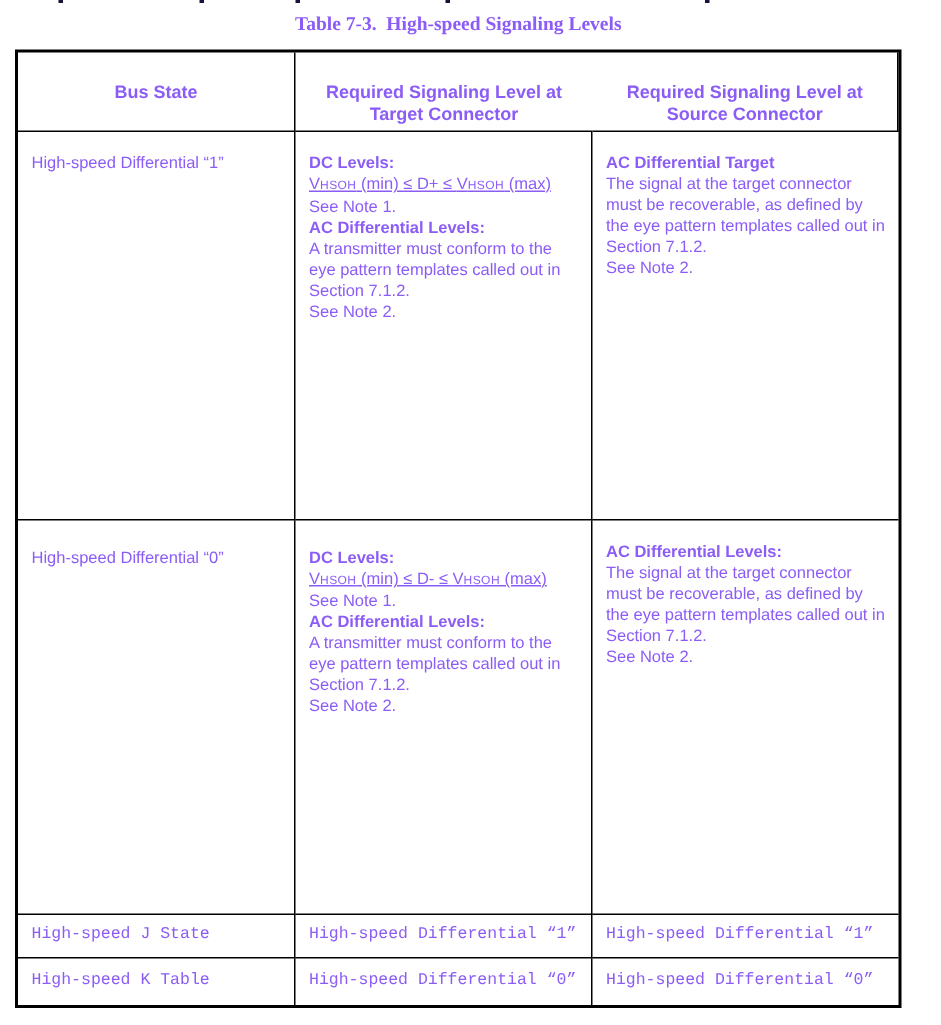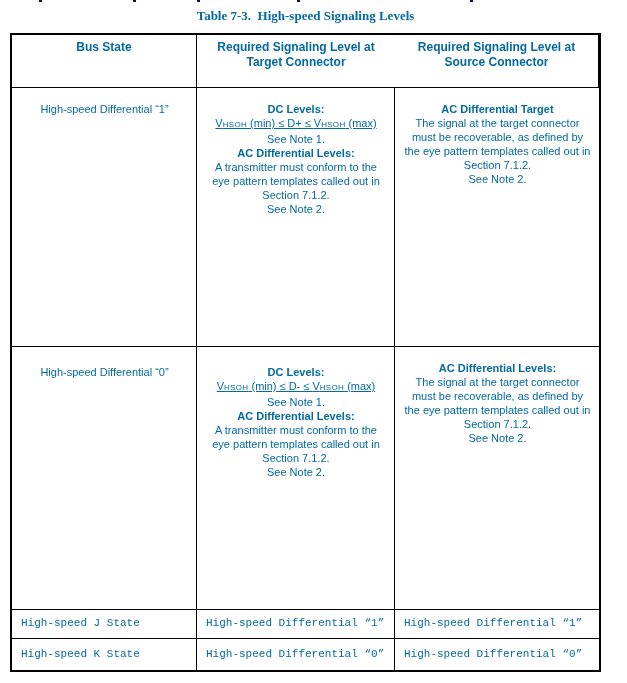--- a/index.html
+++ b/index.html
@@ -1,20 +1,20 @@
 <!DOCTYPE html>
 <html><head>
 <meta charset="utf-8">
 <style>
   html,body{margin:0;padding:0;background:#ffffff;}
   .page{
     position:relative;
     width:627px;height:683px;
     background:#ffffff;
-    color:#0369a1;
+    color:#8b5cf6;
     font-family:"Liberation Sans", sans-serif;
     overflow:hidden;
   }
   
   .frag{position:absolute;top:0;height:2px;width:3px;background:#14143c;}
 
   .doc-title{
     position:absolute;top:8px;left:10px;width:591px;
     text-align:center;
     font-family:"Liberation Serif", serif;
@@ -35,25 +35,25 @@
     border-bottom:1px solid #000;
     padding:14px 8px 0 9px;
     font-size:11px;line-height:14px;
     overflow:hidden;
     box-sizing:border-box;
   }
   .c.last-col{border-right:none;}
   .c.last-row{border-bottom:none;}
   .c.hdr{
     text-align:center;font-weight:bold;font-size:12px;line-height:15px;
-    padding-top:5px;padding-left:4px;padding-right:4px;
+    padding-top:19px;padding-left:4px;padding-right:4px;
   }
   .c.mini{display:flex;align-items:center;padding-top:0;padding-bottom:2px;font-family:Liberation Mono, monospace;}
 
-  .c p{margin:0;text-align:center;}
+  .c p{margin:0;}
   .b{font-weight:bold;}
   .f{white-space:nowrap;}
   .sc{font-size:8px;letter-spacing:0.3px;}
   .mt28{margin-top:28px;}
   .mt27{margin-top:27px;text-decoration:underline;}
   .mt32{margin-top:32px;}
   .mt21{margin-top:21px;}
   .note2s{margin-top:35px;}
   .ac-push-r1{margin-top:117px;}
   .ac-push-r2{margin-top:121px;}
@@ -115,21 +115,21 @@
       <p>High-speed J State</p>
     </div>
     <div class="c mini">
       <p>High-speed Differential “1”</p>
     </div>
     <div class="c mini last-col">
       <p>High-speed Differential “1”</p>
     </div>
 
     <div class="c mini last-row">
-      <p>High-speed K State</p>
+      <p>High-speed K Table</p>
     </div>
     <div class="c mini last-row">
       <p>High-speed Differential “0”</p>
     </div>
     <div class="c mini last-row last-col">
       <p>High-speed Differential “0”</p>
     </div>
 
   </div>
 </div>

